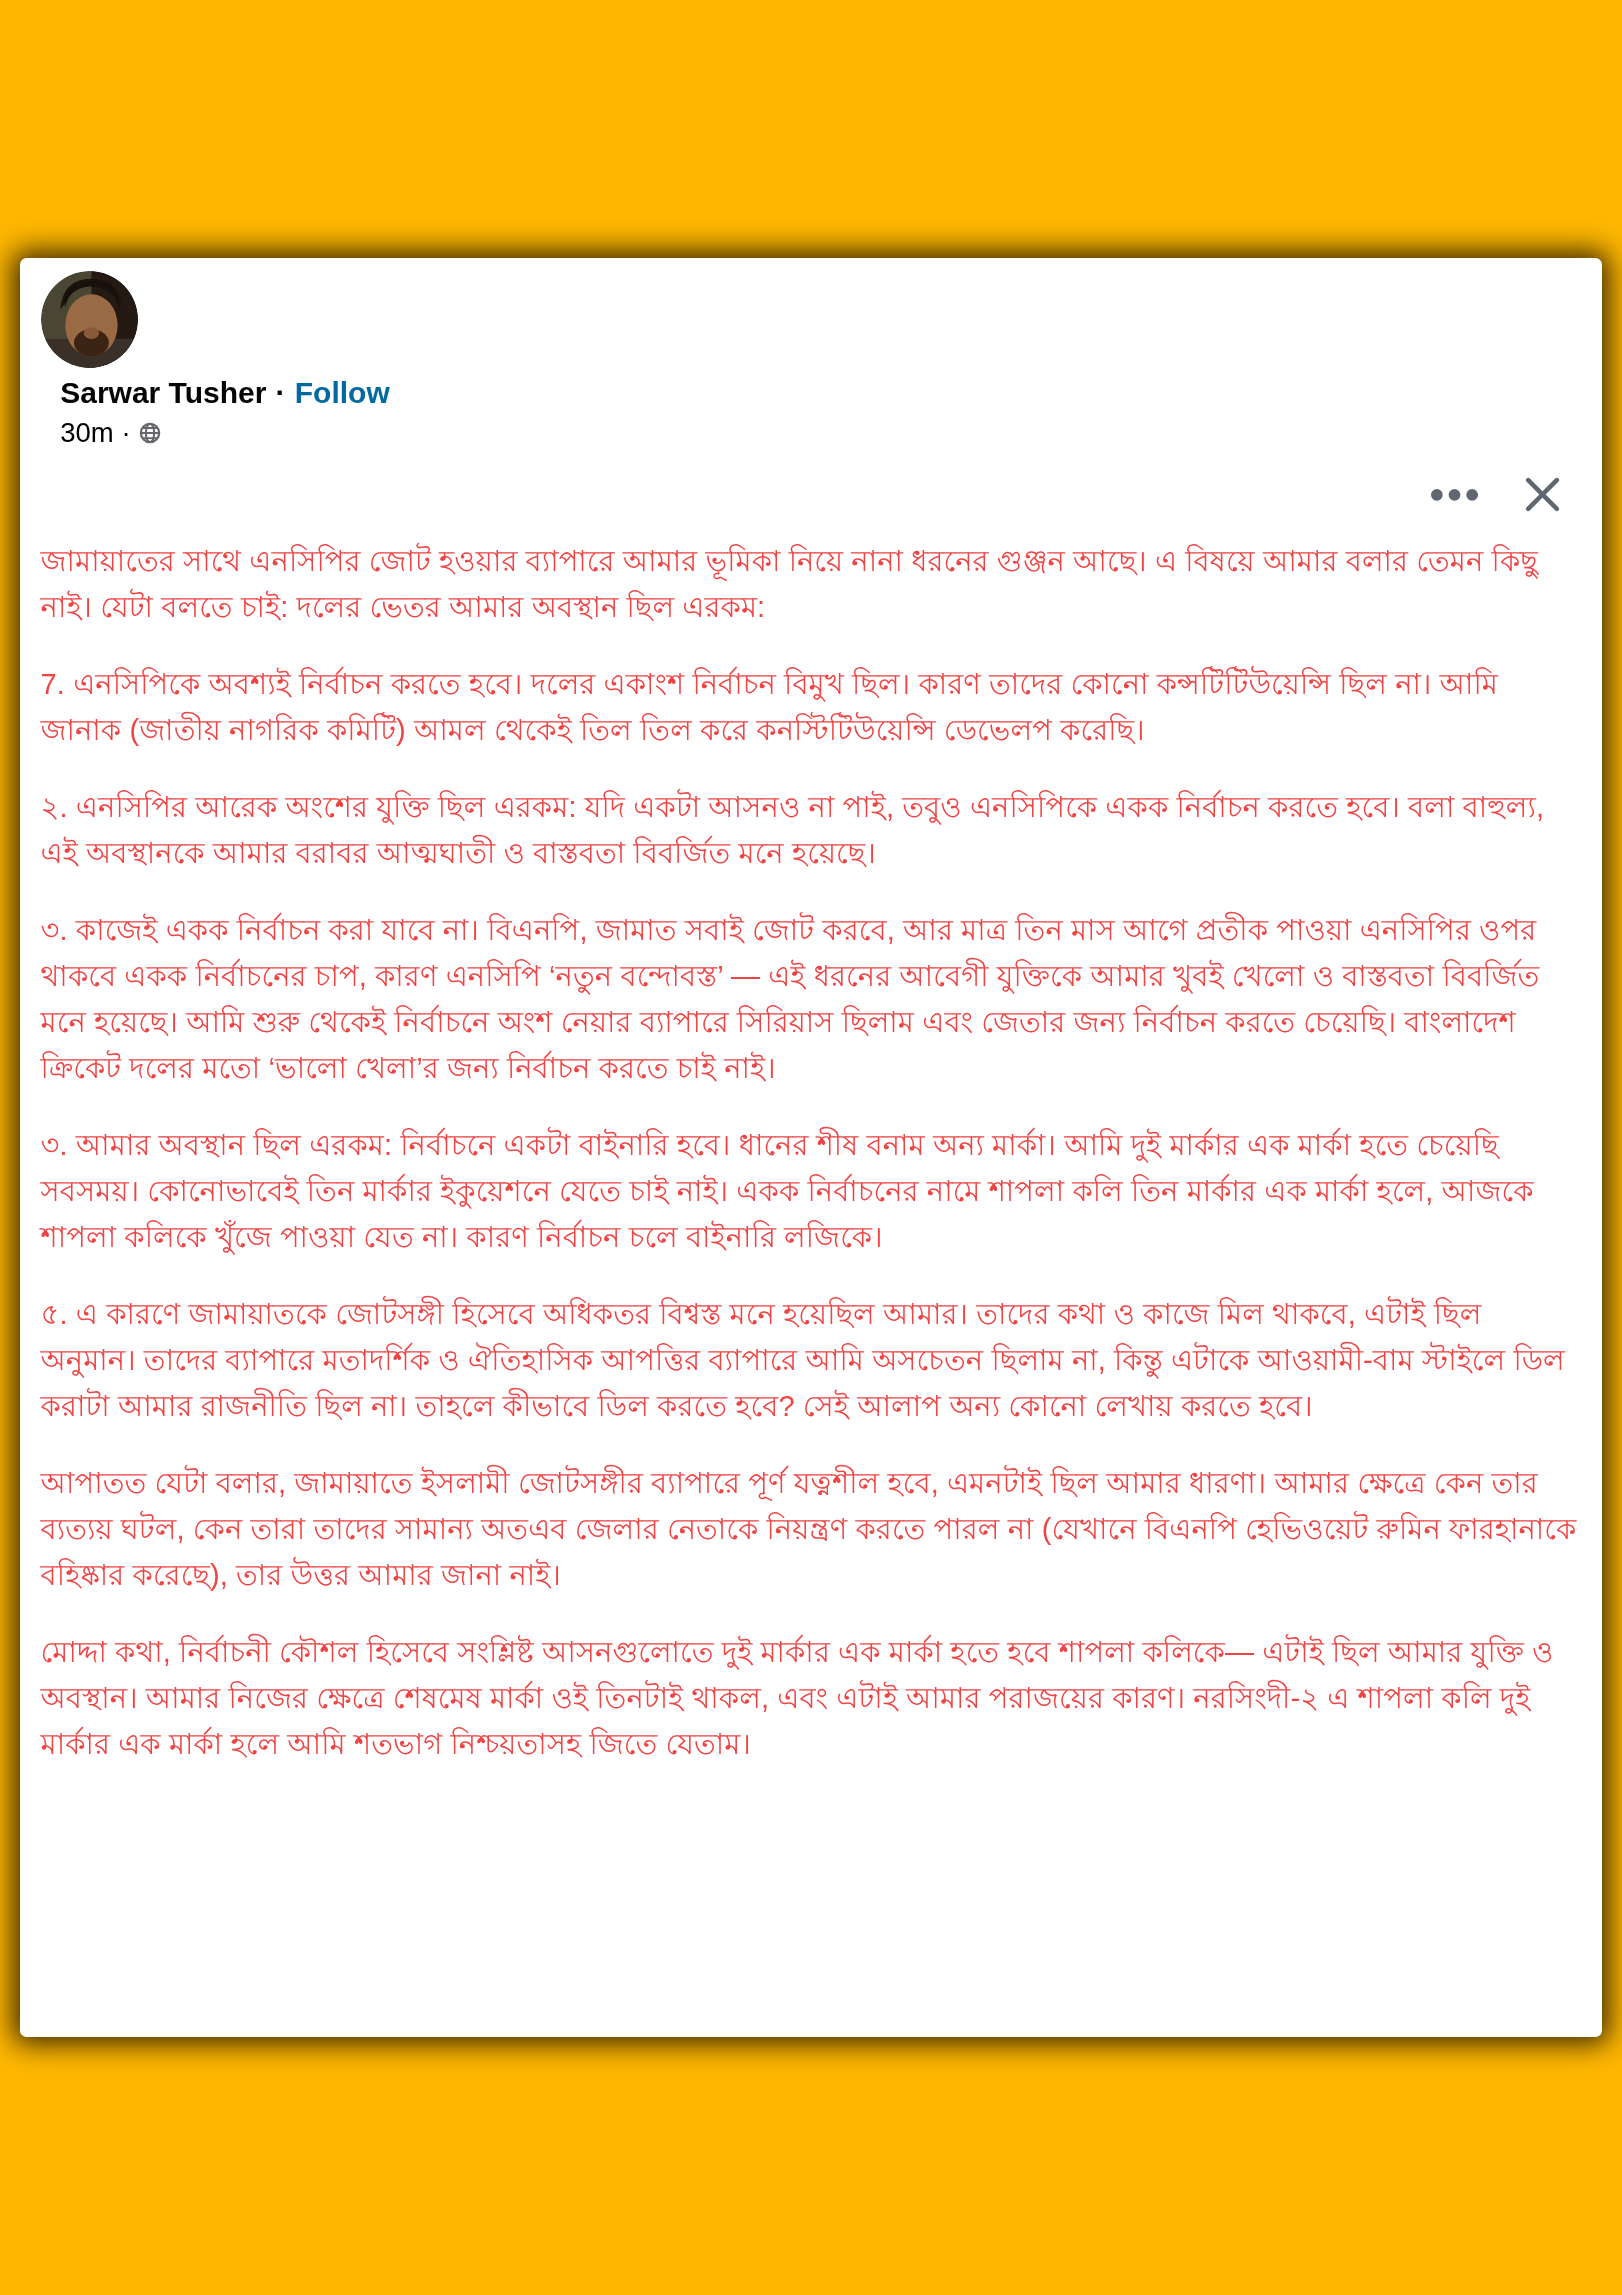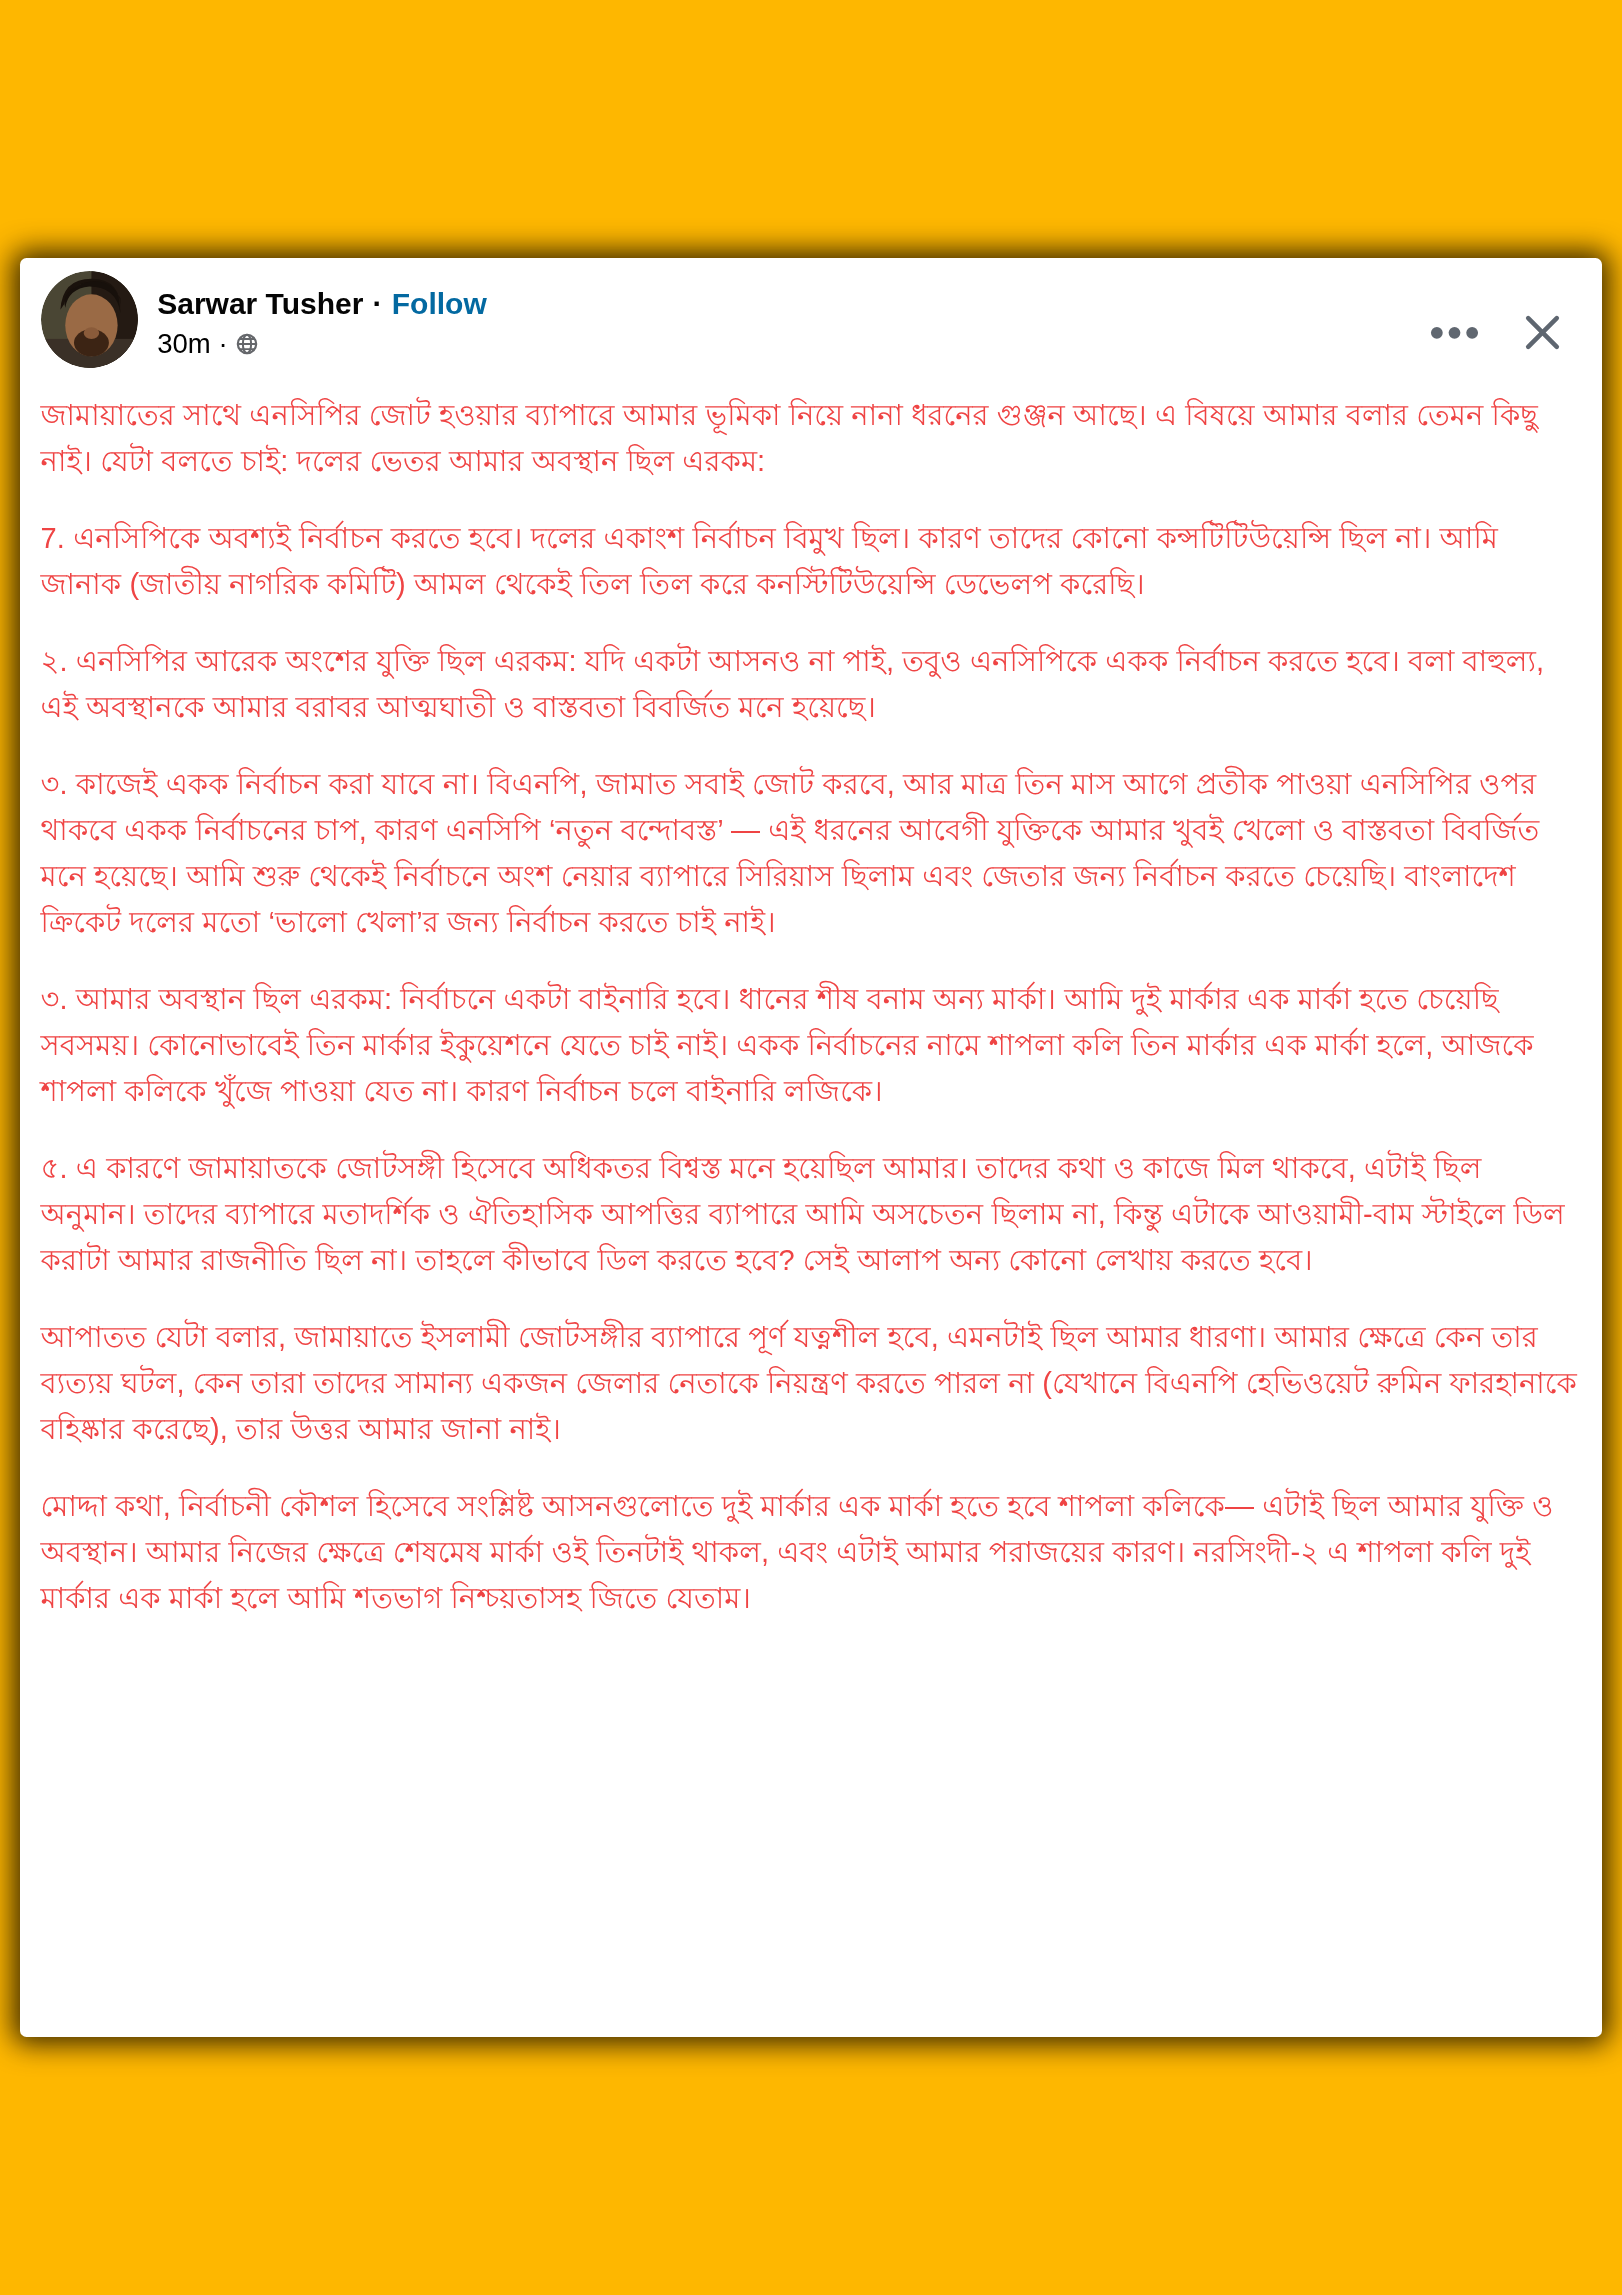--- a/index.html
+++ b/index.html
@@ -7,21 +7,21 @@
     width:1623px;height:2295px;position:relative;overflow:hidden;
     background:#FEB700;
     font-family:"Liberation Sans","DejaVu Sans",sans-serif;
   }
   .card{
     position:absolute;left:19.6px;top:258px;width:1582px;height:1779px;
     background:#ffffff;border-radius:6.5px;
     box-shadow:0 0 27.5px 6.5px rgba(15,8,0,0.82);
     box-sizing:border-box;padding:13px 21px 0 21px;overflow:hidden;
   }
-  .header{display:flex;align-items:center;}
+  .header{display:flex;align-items:flex-start;flex-direction:column;}
   .avatar{
     width:97px;height:97px;border-radius:50%;overflow:hidden;flex:0 0 auto;
     display:block;
   }
   .header-text{margin-left:19.6px;padding-top:6.5px;}
   .name-row{font-size:30px;font-weight:700;color:#050505;line-height:1.2;display:flex;gap:9.2px;align-items:baseline;}
   .name-row .sep{font-weight:700;color:#050505;}
   .follow{color:#0369a1;text-decoration:none;font-weight:700;cursor:pointer;}
   .meta-row{margin-top:6.5px;display:flex;align-items:center;gap:7.9px;font-size:27.5px;color:#000000;}
   .actions{margin-left:auto;display:flex;align-items:center;gap:43px;padding:26px 18.3px 0 0;}
@@ -93,18 +93,18 @@
     </div>
   </div>
 
   <div class="body-text">
     <p>জামায়াতের সাথে এনসিপির জোট হওয়ার ব্যাপারে আমার ভূমিকা নিয়ে নানা ধরনের গুঞ্জন আছে। এ বিষয়ে আমার বলার তেমন কিছু নাই। যেটা বলতে চাই: দলের ভেতর আমার অবস্থান ছিল এরকম:</p>
     <p>7. এনসিপিকে অবশ্যই নির্বাচন করতে হবে। দলের একাংশ নির্বাচন বিমুখ ছিল। কারণ তাদের কোনো কন্সটিটিউয়েন্সি ছিল না। আমি জানাক (জাতীয় নাগরিক কমিটি) আমল থেকেই তিল তিল করে কনস্টিটিউয়েন্সি ডেভেলপ করেছি।</p>
     <p>২. এনসিপির আরেক অংশের যুক্তি ছিল এরকম: যদি একটা আসনও না পাই, তবুও এনসিপিকে একক নির্বাচন করতে হবে। বলা বাহুল্য, এই অবস্থানকে আমার বরাবর আত্মঘাতী ও বাস্তবতা বিবর্জিত মনে হয়েছে।</p>
     <p>৩. কাজেই একক নির্বাচন করা যাবে না। বিএনপি, জামাত সবাই জোট করবে, আর মাত্র তিন মাস আগে প্রতীক পাওয়া এনসিপির ওপর থাকবে একক নির্বাচনের চাপ, কারণ এনসিপি ‘নতুন বন্দোবস্ত’ — এই ধরনের আবেগী যুক্তিকে আমার খুবই খেলো ও বাস্তবতা বিবর্জিত মনে হয়েছে। আমি শুরু থেকেই নির্বাচনে অংশ নেয়ার ব্যাপারে সিরিয়াস ছিলাম এবং জেতার জন্য নির্বাচন করতে চেয়েছি। বাংলাদেশ ক্রিকেট দলের মতো ‘ভালো খেলা’র জন্য নির্বাচন করতে চাই নাই।</p>
     <p>৩. আমার অবস্থান ছিল এরকম: নির্বাচনে একটা বাইনারি হবে। ধানের শীষ বনাম অন্য মার্কা। আমি দুই মার্কার এক মার্কা হতে চেয়েছি সবসময়। কোনোভাবেই তিন মার্কার ইকুয়েশনে যেতে চাই নাই। একক নির্বাচনের নামে শাপলা কলি তিন মার্কার এক মার্কা হলে, আজকে শাপলা কলিকে খুঁজে পাওয়া যেত না। কারণ নির্বাচন চলে বাইনারি লজিকে।</p>
     <p>৫. এ কারণে জামায়াতকে জোটসঙ্গী হিসেবে অধিকতর বিশ্বস্ত মনে হয়েছিল আমার। তাদের কথা ও কাজে মিল থাকবে, এটাই ছিল অনুমান। তাদের ব্যাপারে মতাদর্শিক ও ঐতিহাসিক আপত্তির ব্যাপারে আমি অসচেতন ছিলাম না, কিন্তু এটাকে আওয়ামী-বাম স্টাইলে ডিল করাটা আমার রাজনীতি ছিল না। তাহলে কীভাবে ডিল করতে হবে? সেই আলাপ অন্য কোনো লেখায় করতে হবে।</p>
-    <p>আপাতত যেটা বলার, জামায়াতে ইসলামী জোটসঙ্গীর ব্যাপারে পূর্ণ যত্নশীল হবে, এমনটাই ছিল আমার ধারণা। আমার ক্ষেত্রে কেন তার ব্যত্যয় ঘটল, কেন তারা তাদের সামান্য একজন জেলার নেতাকে নিয়ন্ত্রণ করতে পারল না (যেখানে বিএনপি হেভিওয়েট রুমিন ফারহানাকে বহিষ্কার করেছে), তার উত্তর আমার জানা নাই।</p>
+    <p>আপাতত যেটা বলার, জামায়াতে ইসলামী জোটসঙ্গীর ব্যাপারে পূর্ণ যত্নশীল হবে, এমনটাই ছিল আমার ধারণা। আমার ক্ষেত্রে কেন তার ব্যত্যয় ঘটল, কেন তারা তাদের সামান্য অতএব জেলার নেতাকে নিয়ন্ত্রণ করতে পারল না (যেখানে বিএনপি হেভিওয়েট রুমিন ফারহানাকে বহিষ্কার করেছে), তার উত্তর আমার জানা নাই।</p>
     <p>মোদ্দা কথা, নির্বাচনী কৌশল হিসেবে সংশ্লিষ্ট আসনগুলোতে দুই মার্কার এক মার্কা হতে হবে শাপলা কলিকে— এটাই ছিল আমার যুক্তি ও অবস্থান। আমার নিজের ক্ষেত্রে শেষমেষ মার্কা ওই তিনটাই থাকল, এবং এটাই আমার পরাজয়ের কারণ। নরসিংদী-২ এ শাপলা কলি দুই মার্কার এক মার্কা হলে আমি শতভাগ নিশ্চয়তাসহ জিতে যেতাম।</p>
   </div>
 
 </div>
 
 
 </body></html>

